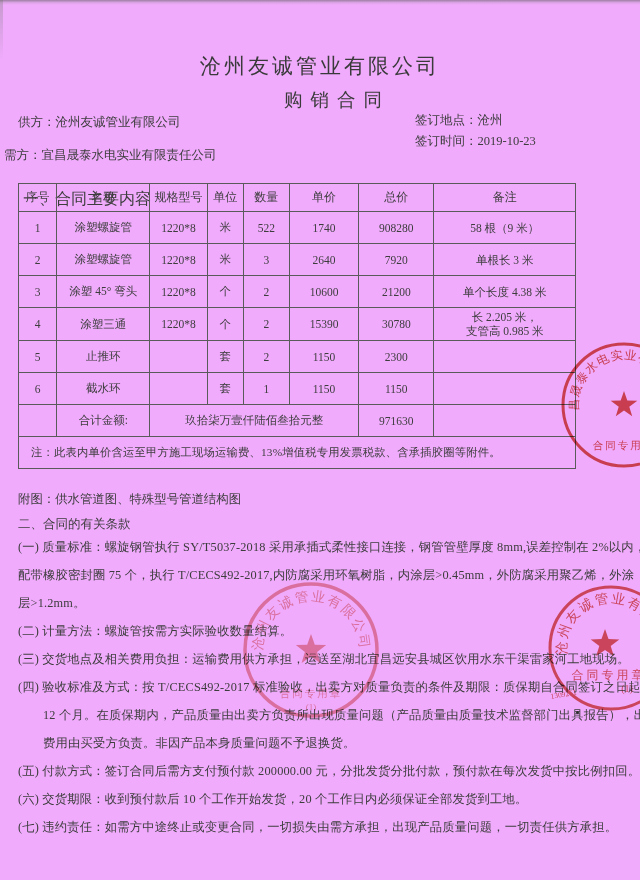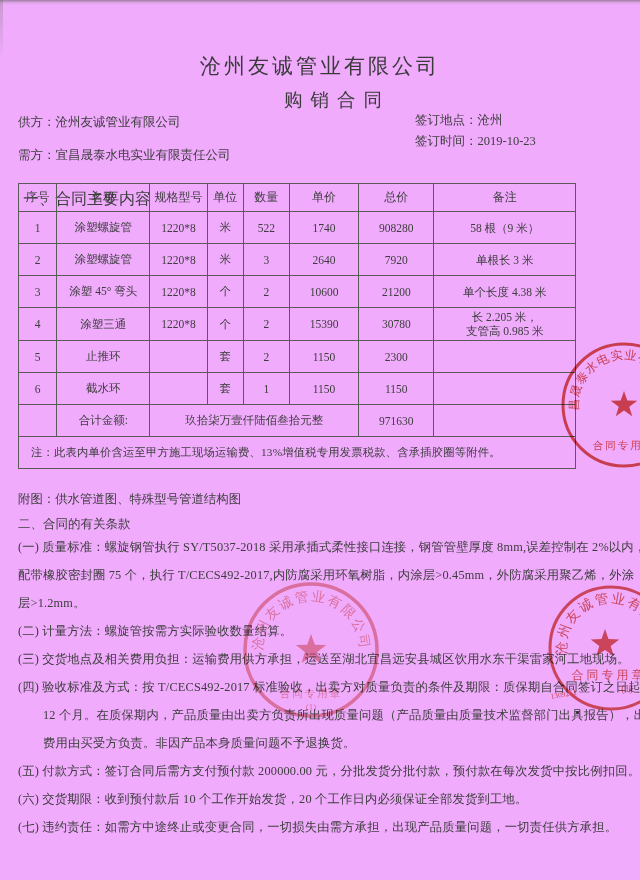--- a/index.html
+++ b/index.html
@@ -19,21 +19,21 @@
   }
   .company-title {
     position:absolute; top:52px; left:0; width:640px; text-align:center;
     font-size:21px; font-weight:500; letter-spacing:3px; color:#3a3a3a;
   }
   .doc-title {
     position:absolute; top:87px; left:17px; width:640px; text-align:center;
     font-size:18.5px; font-weight:500; letter-spacing:8px; color:#3a3a3a;
   }
   .supplier-line { position:absolute; left:18px; top:114px; font-size:12.5px; }
-  .buyer-line    { position:absolute; left:18px; top:147px; font-size:12.5px; }
+  .buyer-line    { position:absolute; left:4px; top:147px; font-size:12.5px; }
   .right-info    { position:absolute; left:415px; top:110px; font-size:12.5px; line-height:21px; }
   .sec1-heading  { position:absolute; left:23px; top:165px; font-size:16px;margin-top:24px; }
 
   table.items {
     position:absolute; left:18px; top:183px; width:558px;
     border-collapse:collapse; table-layout:fixed;
     font-size:11.5px; color:#3d3d3d;
     border:1.5px solid #4c4c4c;
   }
   table.items th, table.items td {

